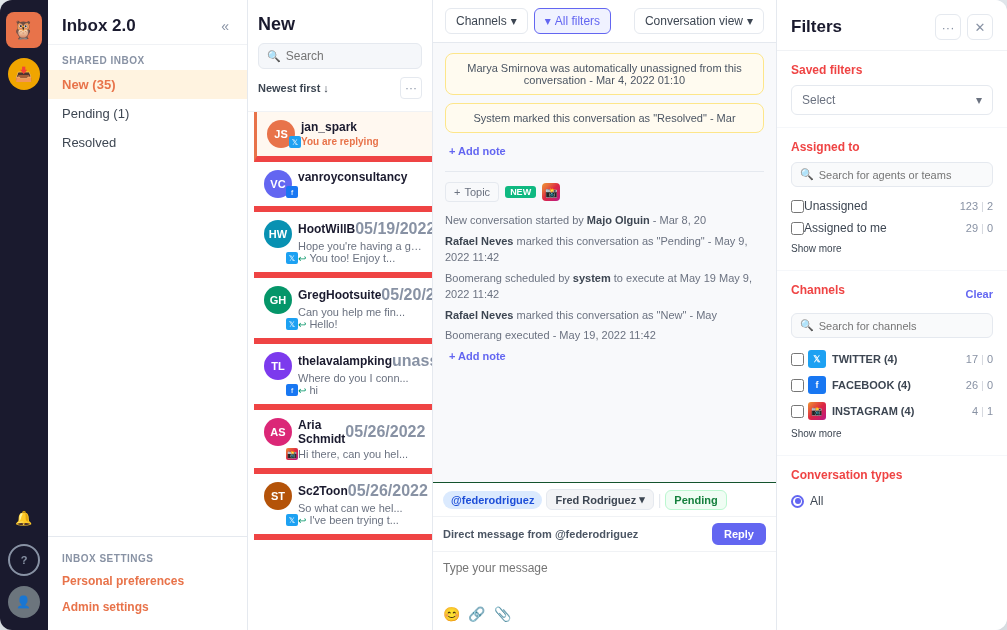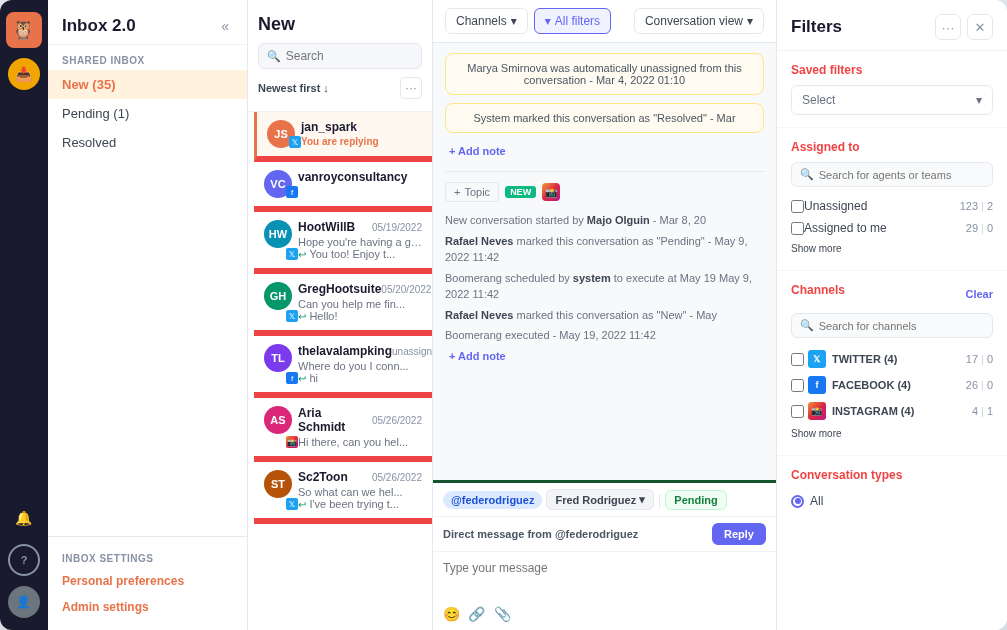--- a/index.html
+++ b/index.html
@@ -226,22 +226,23 @@
       align-items: center;
       justify-content: space-between;
       margin-bottom: 2px;
     }
     .conv-name {
       font-size: 12px;
       font-weight: 700;
       color: #1a1a2e;
     }
     .conv-time {
-      font-size: 10px;
+      font-size: 16px;
       color: #8892a4;
+      font-weight: bold;
     }
     .conv-preview {
       font-size: 11px;
       color: #6b7280;
       white-space: nowrap;
       overflow: hidden;
       text-overflow: ellipsis;
       max-width: 140px;
     }
     .conv-reply-badge {
@@ -395,21 +396,21 @@
     }
     .msg-event {
       font-size: 11px;
       color: #6b7280;
       padding: 2px 0;
       line-height: 1.5;
     }
     .msg-event strong { color: #3d4652; }
     .conv-reply-area {
       background: white;
-      border-top: 3px solid #14532d;
+      border-top: 1px solid #14532d;
     }
     .reply-toolbar {
       display: flex;
       align-items: center;
       gap: 4px;
       padding: 6px 10px;
       border-bottom: 1px solid #f0f2f5;
       flex-wrap: wrap;
     }
     .reply-tag {

